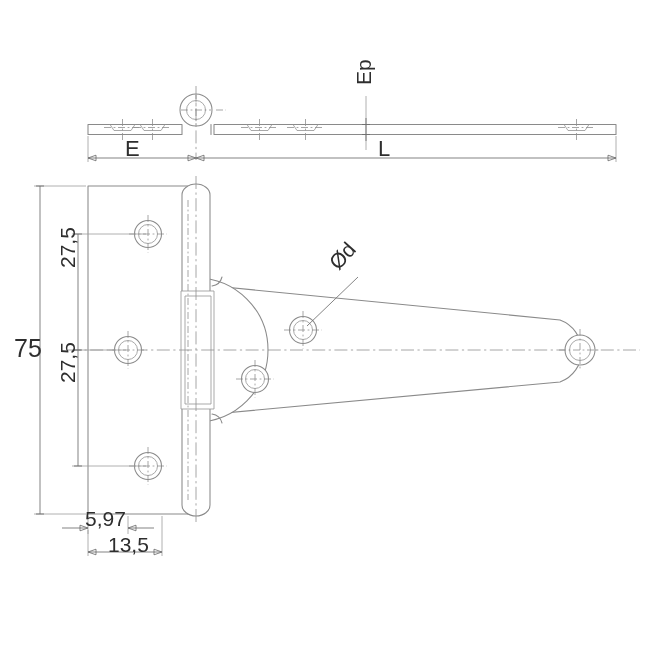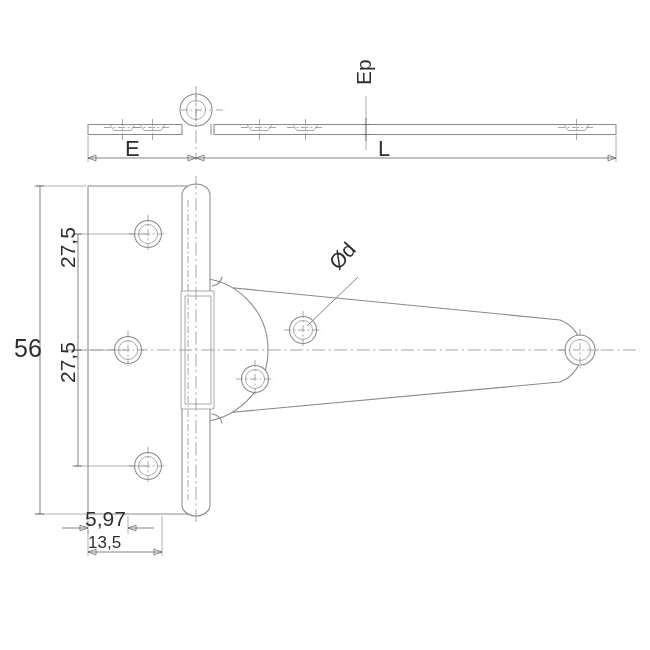--- a/index.html
+++ b/index.html
@@ -46,21 +46,21 @@
     white-space: nowrap;
     line-height: 1;
     user-select: none;
   }
   .t-75    { font-size: 25px; left: 14px;  top: 336px; }
   .t-275a  { font-size: 21px; left: 57px;  top: 268px;
              transform: rotate(-90deg); transform-origin: left top; }
   .t-275b  { font-size: 21px; left: 57px;  top: 383px;
              transform: rotate(-90deg); transform-origin: left top; }
   .t-875   { font-size: 21px; left: 85px;  top: 508px; }
-  .t-135   { font-size: 17px; left: 88px;  top: 534px; }
+  .t-135   { font-size: 21px; left: 108px;  top: 534px; }
   .t-E     { font-size: 22px; left: 125px; top: 138px; }
   .t-L     { font-size: 22px; left: 378px; top: 138px; }
   .t-Ep    { font-size: 21px; left: 353px; top: 85px;
              transform: rotate(-90deg); transform-origin: left top; }
   .t-Od    { font-size: 21px; left: 325px; top: 259px;
              transform: rotate(-48deg); transform-origin: left top; }
 </style>
 </head>
 <body>
 
@@ -224,21 +224,21 @@
       <path class="dim" d="M 128 528 L 136 525.2 L 136 530.8 Z" fill="#6e6e6e"></path>
 
       <path class="ext" d="M 88 530 L 88 556"></path>
       <path class="ext" d="M 162 516 L 162 556"></path>
       <path class="dim" d="M 88 552 L 162 552"></path>
       <path class="dim" d="M 88 552 L 96 549.2 L 96 554.8 Z" fill="#6e6e6e"></path>
       <path class="dim" d="M 162 552 L 154 549.2 L 154 554.8 Z" fill="#6e6e6e"></path>
     </g>
   </svg>
 
-  <div class="dimtext t-75">56</div>
+  <div class="dimtext t-75">75</div>
 
   <div class="dimtext t-275a">27,5</div>
 
   <div class="dimtext t-275b">27,5</div>
 
   <div class="dimtext t-875">5,97</div>
 
   <div class="dimtext t-135">13,5</div>
 
   <div class="dimtext t-E">E</div>

